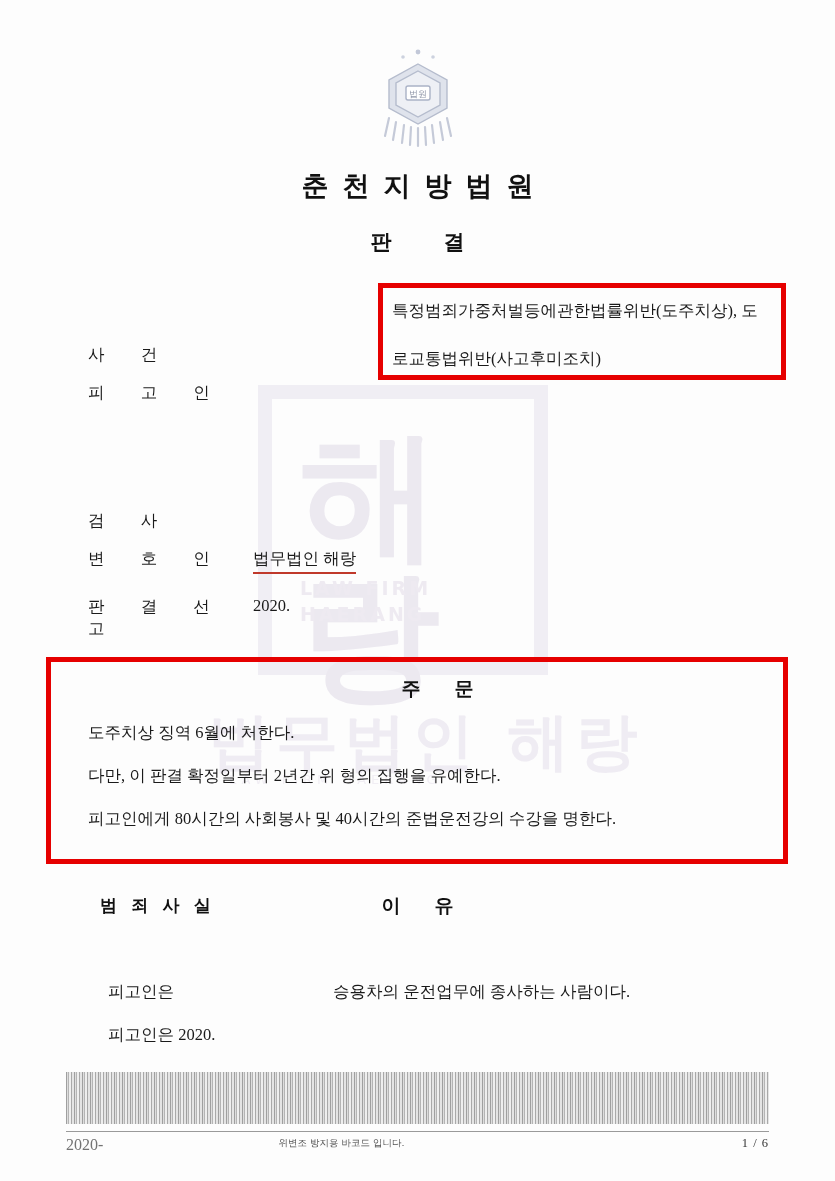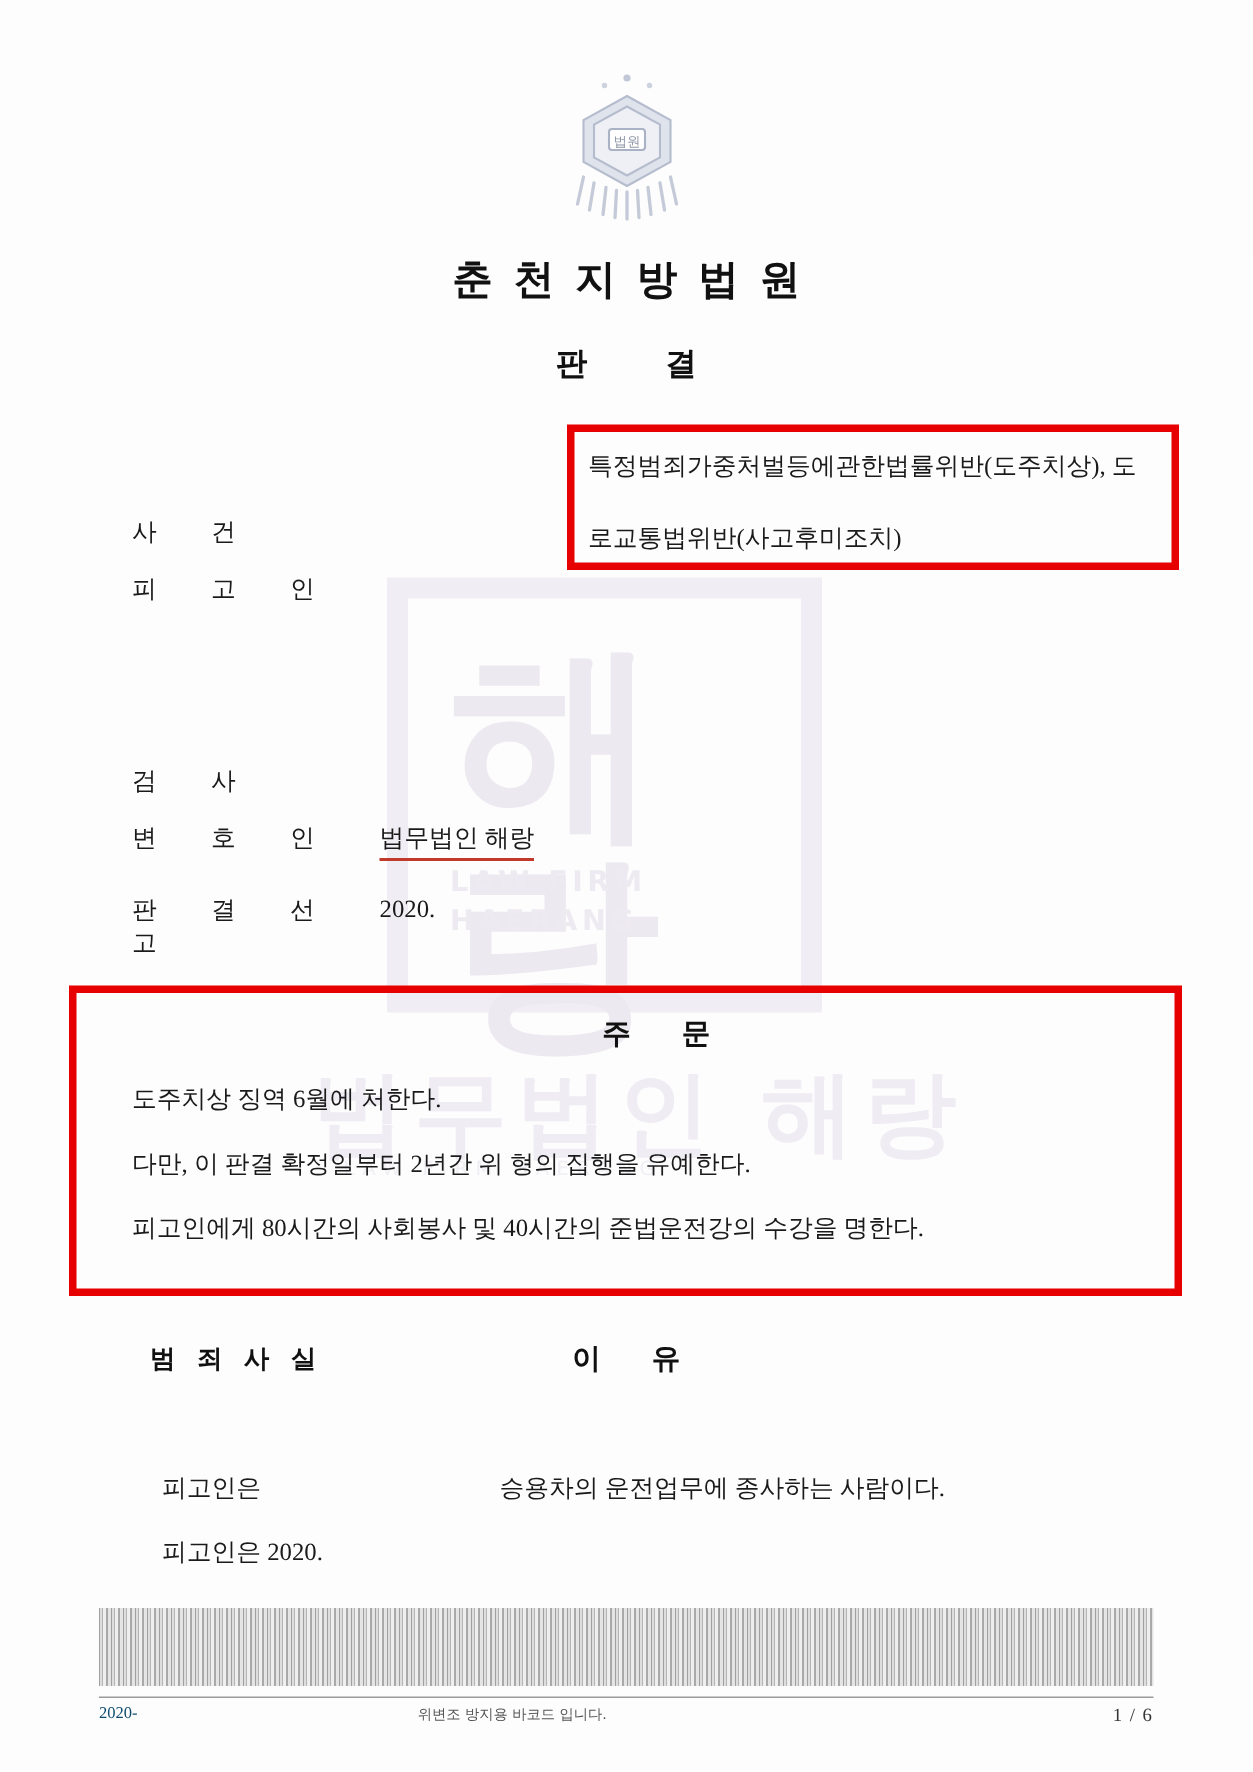--- a/index.html
+++ b/index.html
@@ -230,22 +230,22 @@
     left: 66px;
     top: 1131px;
     width: 703px;
     border-top: 1px solid #9a9a9a;
     z-index: 2;
   }
   .footer-left {
     position: absolute;
     left: 66px;
     top: 1136px;
-    font-size: 11px;
-    color: #0c4a6e;
+    font-size: 16px;
+    color: #737373;
     z-index: 2;
   }
   .footer-center {
     position: absolute;
     left: 0;
     top: 1137px;
     width: 683px;
     text-align: center;
     font-size: 9.5px;
     color: #555;

